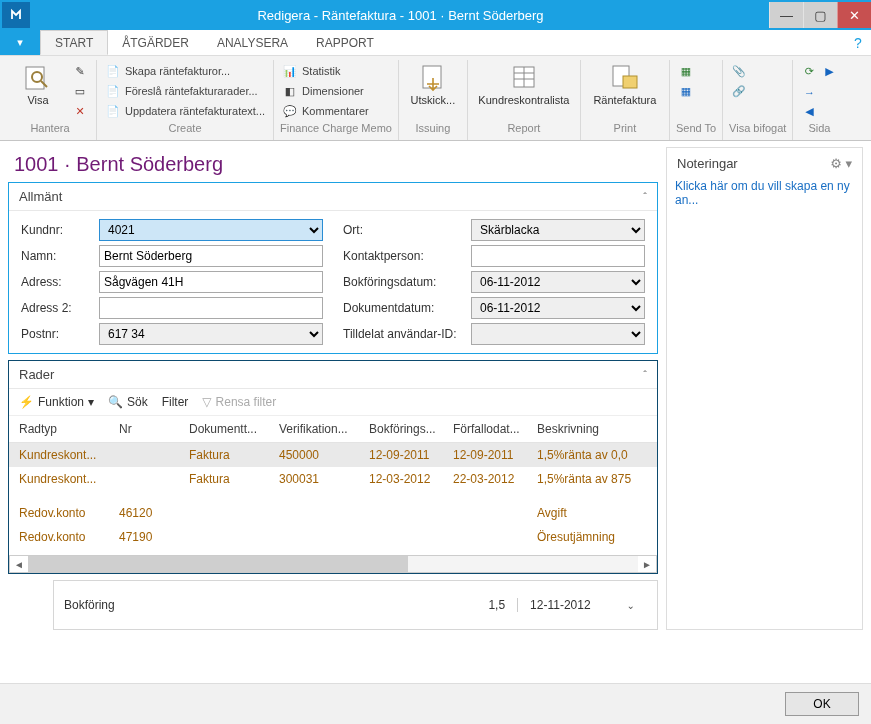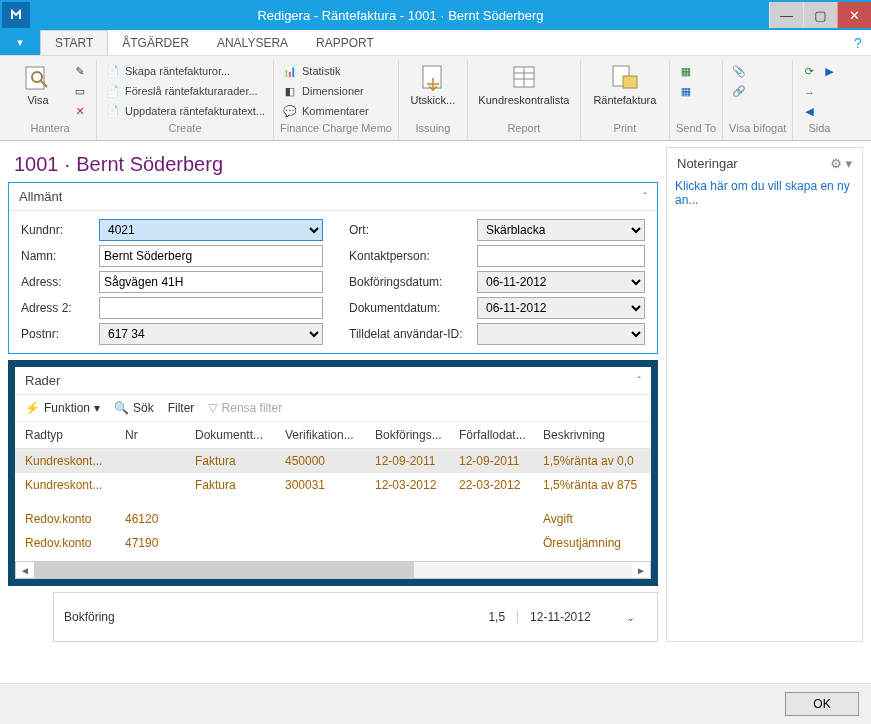--- a/index.html
+++ b/index.html
@@ -30,30 +30,30 @@
 .rcol { display: flex; flex-direction: column; gap: 2px; }
 .ritem { display: flex; align-items: center; gap: 4px; padding: 1px 2px; cursor: pointer; font-size: 11px; color: #444; }
 .ritem .sic { width: 16px; height: 16px; display: inline-flex; align-items: center; justify-content: center; }
 
 .content { display: flex; padding: 6px 8px; gap: 8px; }
 .left { width: 650px; display: flex; flex-direction: column; }
 .right { flex: 1; border: 1px solid #ddd; padding: 4px 8px; }
 
 .page-title { color: #701a75; font-size: 20px; padding: 6px 6px; font-weight: 400; }
 
-.panel { border: 7px solid #0c4a6e; margin-bottom: 6px; background: #fff; }
+.panel { border: 1px solid #0c4a6e; margin-bottom: 6px; background: #fff; }
 .panel.sel { border: 1px solid #1ba1e2; }
 .panel-head { padding: 6px 10px; display: flex; align-items: center; font-size: 13px; color: #444; border-bottom: 1px solid #e8e8e8; }
 .panel-head .collapse { margin-left: auto; font-size: 11px; color: #666; cursor: pointer; }
 .panel-body { padding: 8px 12px; }
 
 .form-grid { display: grid; grid-template-columns: 1fr 1fr; gap: 4px 20px; }
 .frow { display: flex; align-items: center; gap: 8px; }
 .frow label { width: 70px; font-size: 12px; color: #333; }
-.frow.wide label { width: 120px; margin-left: 6px; }
+.frow.wide label { width: 120px; }
 .frow input, .frow select { flex: 1; height: 22px; border: 1px solid #a9a9a9; padding: 0 4px; font-size: 12px; }
 .frow select.hl { background: #cde6f7; border: 1px solid #2a8dd4; }
 
 .rader-tools { display: flex; gap: 14px; padding: 6px 10px; align-items: center; border-bottom: 1px solid #eee; font-size: 12px; }
 .rader-tools .tl { display: flex; align-items: center; gap: 4px; cursor: pointer; color: #333; }
 .rader-tools .tl.dim { color: #aaa; }
 
 .grid-head { display: flex; padding: 6px 10px; border-bottom: 1px solid #e3e3e3; font-size: 12px; color: #404040; }
 .grid-row { display: flex; padding: 5px 10px; font-size: 12px; color: #a16207; }
 .grid-row.sel { background: #e9e9e9; }

